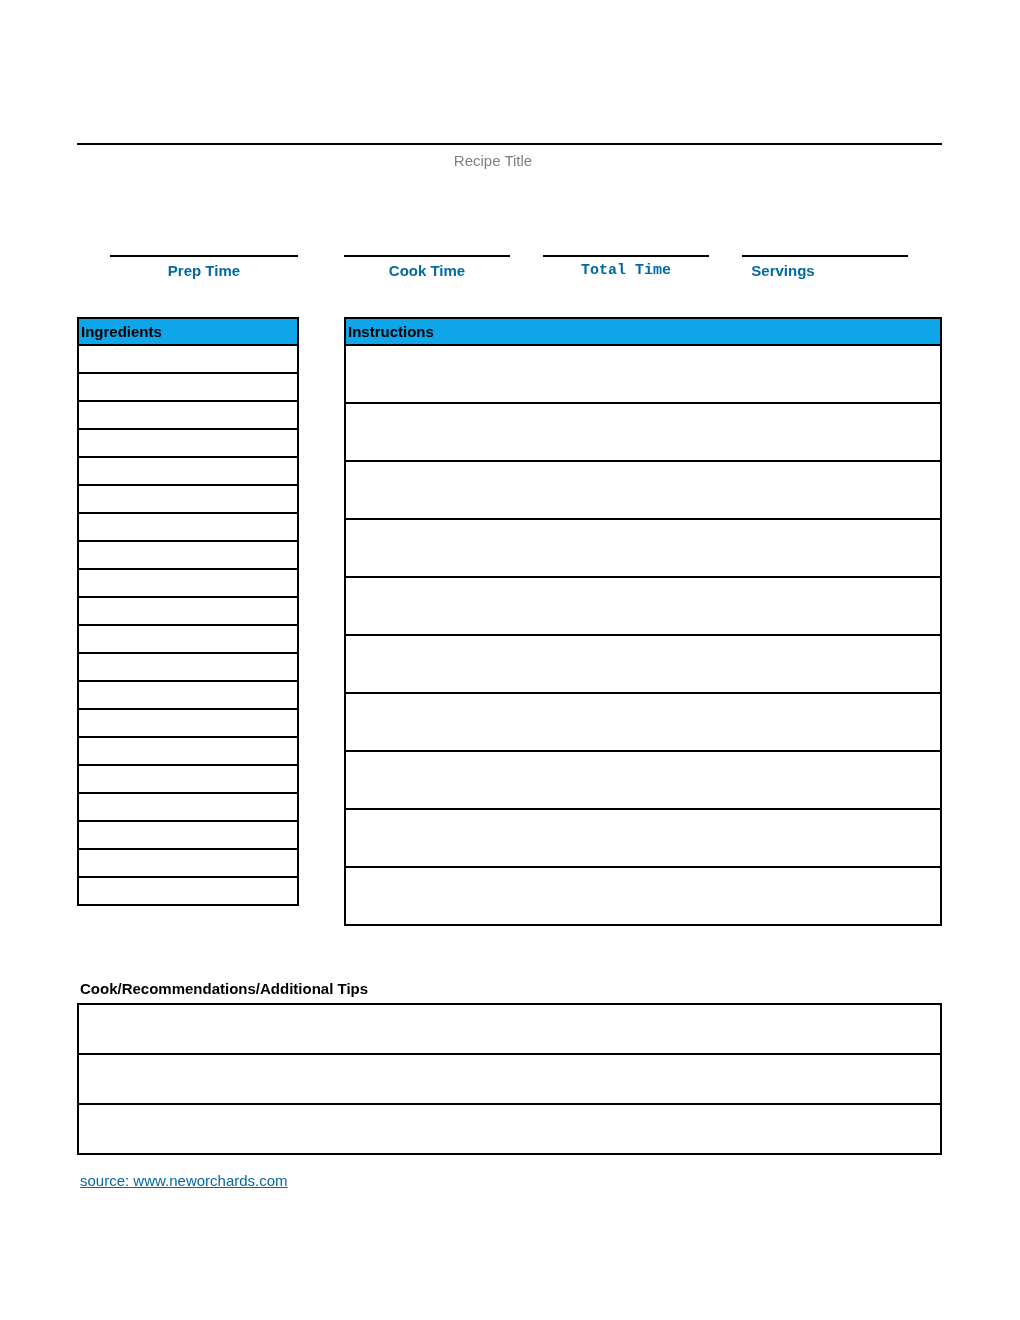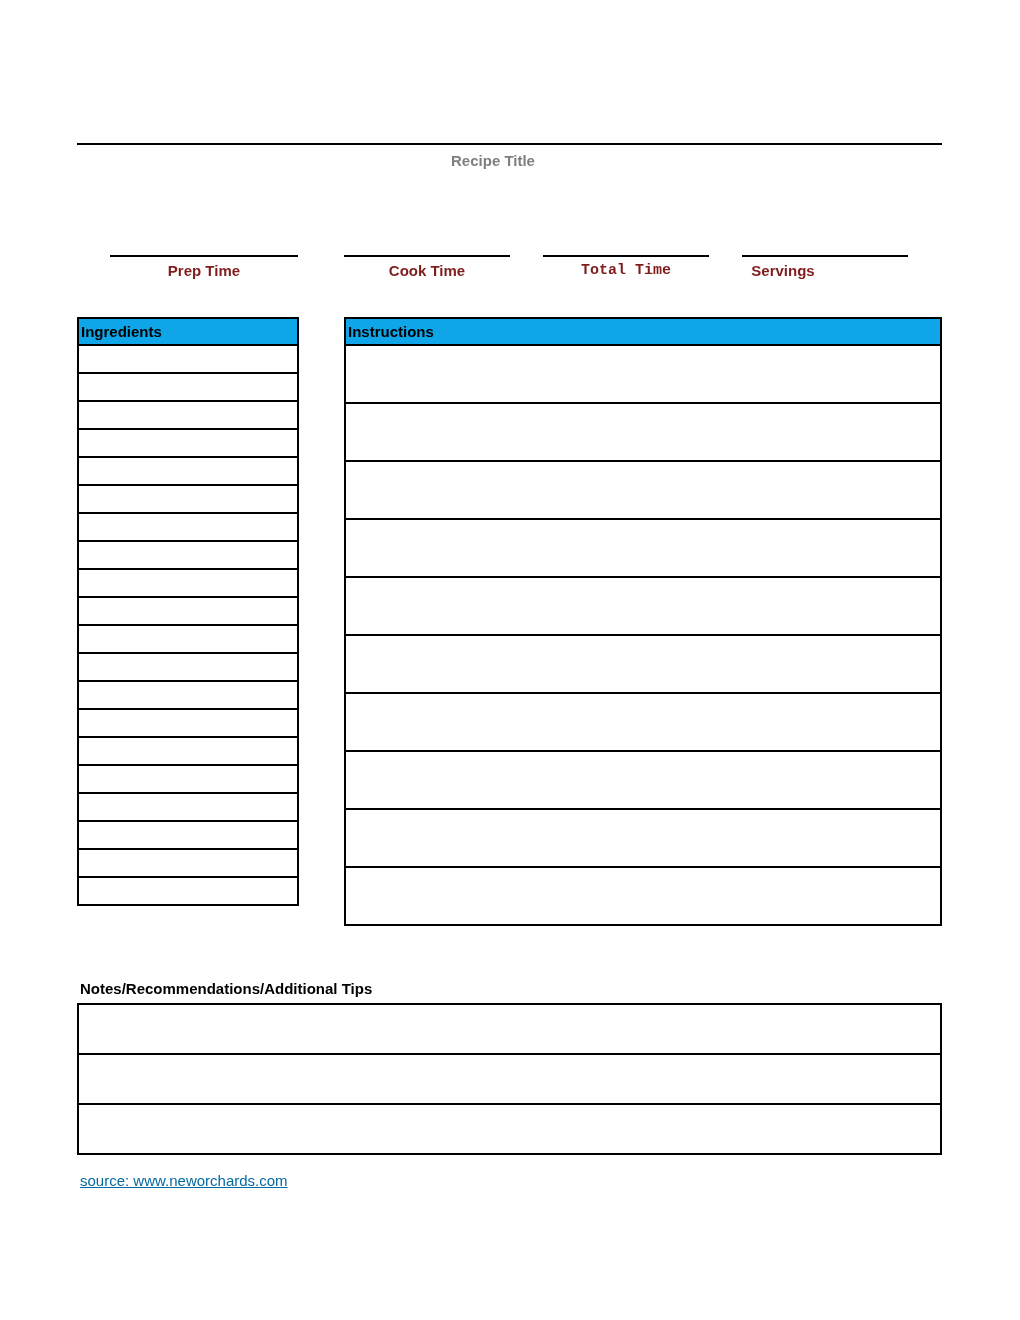--- a/index.html
+++ b/index.html
@@ -1,21 +1,21 @@
 <!DOCTYPE html>
 <html><head>
 <meta charset="utf-8">
 <style>
   html,body{margin:0;padding:0;background:#fff;}
   body{width:1020px;height:1320px;position:relative;font-family:"Liberation Sans",sans-serif;overflow:hidden;}
   .abs{position:absolute;}
   .title-line{left:77px;top:143px;width:865px;height:2px;background:#000;}
-  .title-label{left:77px;top:152px;width:832px;text-align:center;font-size:15px;font-weight:bold;color:#7f7f7f;}
+  .title-label{left:77px;top:152px;width:832px;text-align:center;font-size:15px;font-weight:normal;color:#7f7f7f;}
   .meta-line{height:2px;background:#000;top:255px;}
-  .meta-label{top:262px;text-align:center;font-size:15px;font-weight:bold;color:#7f1d1d;}
+  .meta-label{top:262px;text-align:center;font-size:15px;font-weight:bold;color:#0369a1;}
   table{border-collapse:collapse;position:absolute;}
   td{border:2px solid #000;padding:0 2px;font-size:15px;}
   .hdr td{background:#0ea5e9;font-weight:bold;color:#000;height:25px;vertical-align:middle;}
   #ingredients{left:77px;top:317px;width:222px;}
   #ingredients tr.row td{height:26px;}
   #instructions{left:344px;top:317px;width:598px;border-radius:18px;}
   #instructions tr.row td{height:56px;}
   .notes-label{left:80px;top:980px;font-size:15px;font-weight:bold;color:#000;}
   #notes{left:77px;top:1003px;width:865px;}
   #notes td{height:48px;}
@@ -142,21 +142,21 @@
       </tr>
       <tr class="row">
         <td></td>
       </tr>
       <tr class="row">
         <td></td>
       </tr>
     </tbody>
 </table>
 
-<div class="abs notes-label">Notes/Recommendations/Additional Tips</div>
+<div class="abs notes-label">Cook/Recommendations/Additional Tips</div>
 <table id="notes">
   <tbody id="notes-body">
       <tr class="row">
         <td></td>
       </tr>
       <tr class="row">
         <td></td>
       </tr>
       <tr class="row">
         <td></td>

